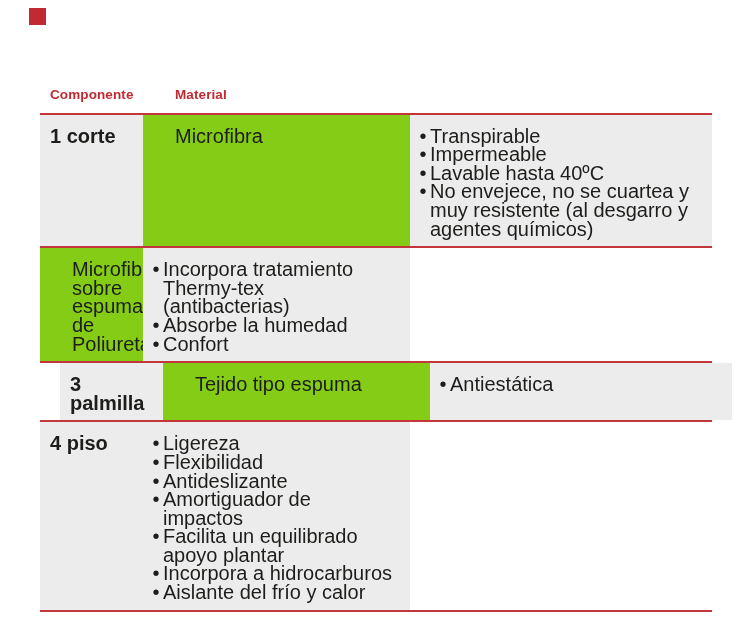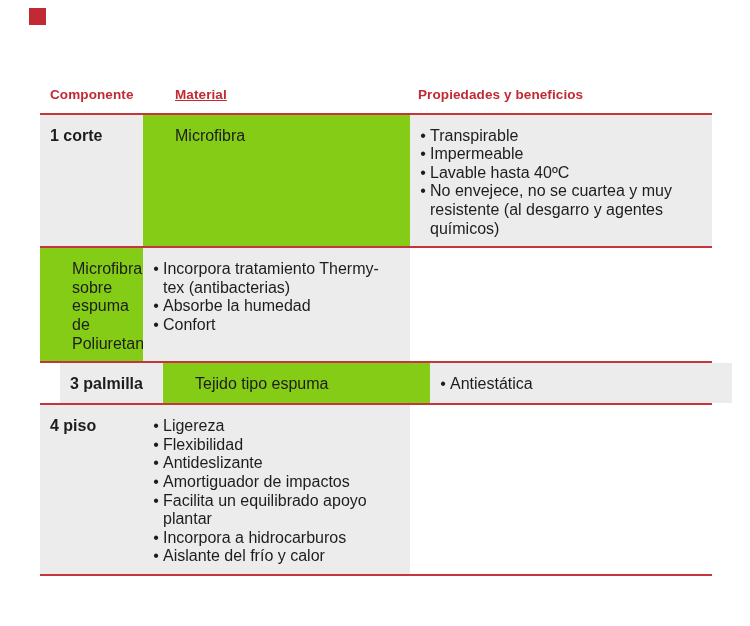--- a/index.html
+++ b/index.html
@@ -25,29 +25,29 @@
     display:grid;
     grid-template-columns:103px 267px 302px;
     border-bottom:2px solid #c5363c;
   }
   .t-head{min-height:23px;}
   .t-head .cell{
     color:#c12a33;font-weight:bold;font-size:13.5px;
     padding:2px 0 8px 0;background:#fff;letter-spacing:0.1px;
   }
   .t-head .c1{padding-left:10px;}
-  .t-head .c2{padding-left:32px;text-decoration:underline;}
+  .t-head .c2{padding-left:32px;}
   .t-head .c3{padding-left:8px;}
 
   .t-body .t-row:nth-child(1){min-height:108px;}
   .t-body .t-row:nth-child(2){min-height:94px;}
   .t-body .t-row:nth-child(3){min-height:40px;padding-left:20px;}
   .t-body .t-row:nth-child(4){min-height:143px;}
 
-  .cell{font-size:16px;line-height:18.6px;}
+  .cell{font-size:20px;line-height:18.6px;}
   .c1{
     background:#ececec;
     font-weight:bold;
     padding:12px 6px 8px 10px;
   }
   .c2{
     background:#84cc16;
     padding:12px 14px 8px 32px;
   }
   .c3{
@@ -70,21 +70,20 @@
 <body>
 
 <div class="canvas">
 
   <div class="brand-square"></div>
 
   <div class="spec-table">
     <div class="t-row t-head">
       <div class="cell c1">Componente</div>
       <div class="cell c2">Material</div>
-      <div class="cell c3">Propiedades y beneficios</div>
     </div>
     <div class="t-body">
         <div class="t-row">
           <div class="cell c1">1 corte</div>
           <div class="cell c2">Microfibra</div>
           <div class="cell c3">
             <div class="prop">
               <span class="dot">•</span>
               <span class="ptxt">Transpirable</span>
             </div>

